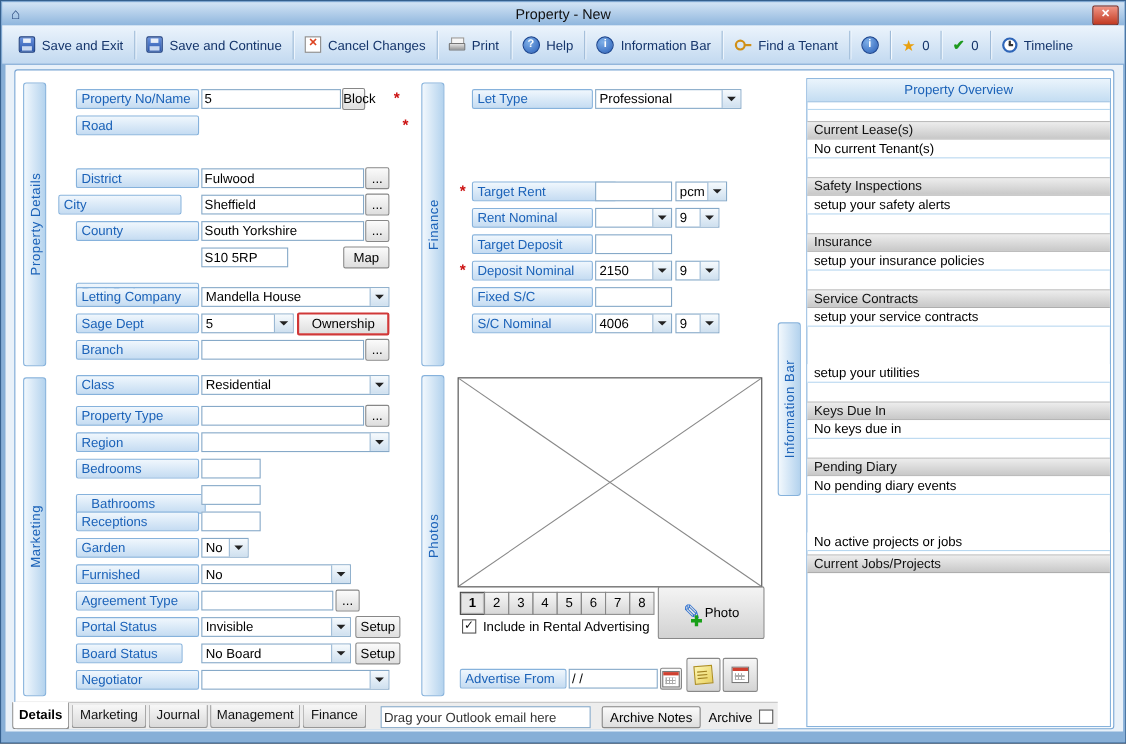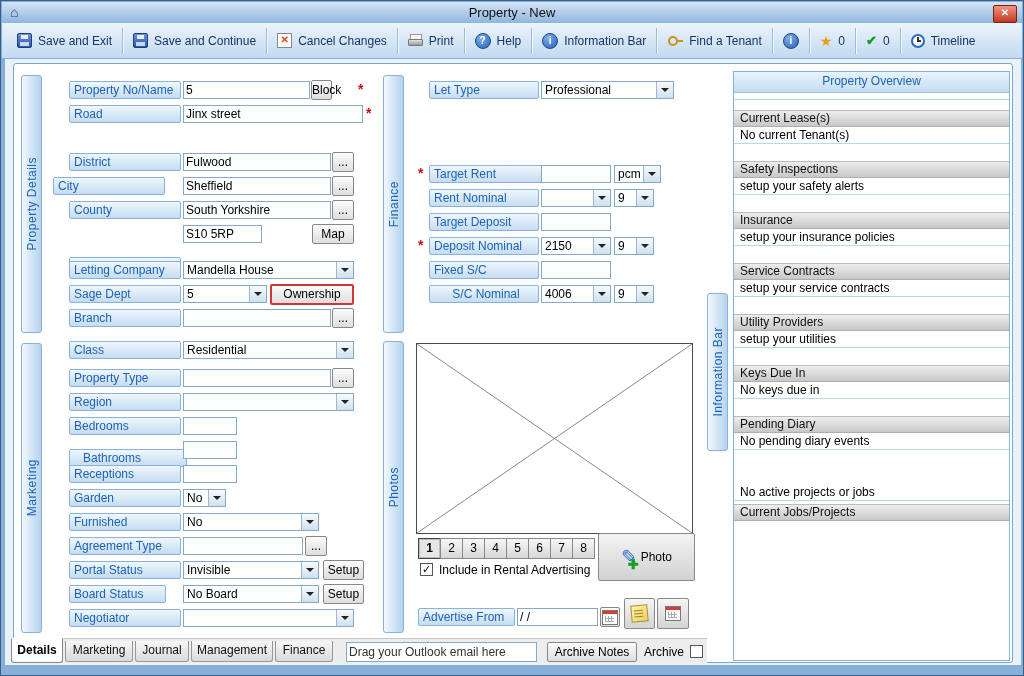--- a/index.html
+++ b/index.html
@@ -158,21 +158,20 @@
   <div class="vtab" style="left:706px;top:292px;width:21px;height:158px;">
     <span>Information Bar</span>
   </div>
 
   <div class="lbl" style="left:68px;top:80px;width:112px;">Property No/Name</div>
   <input class="inp" style="left: 182px; top: 80px; width: 127px;" value="5">
   <button class="btn" style="left:310px;top:79px;width:21px;">Block</button>
   <span class="req" style="left:357px;top:80px;">*</span>
 
   <div class="lbl" style="left:68px;top:104px;width:112px;">Road</div>
-  <input class="inp" style="left: 182px; top: 104px; width: 180px;" value="Jinx street">
   <span class="req" style="left:365px;top:104px;">*</span>
 
   <div class="lbl" style="left:68px;top:152px;width:112px;">District</div>
   <input class="inp" style="left: 182px; top: 152px; width: 148px;" value="Fulwood">
   <button class="btn" style="left:331px;top:151px;width:22px;">...</button>
 
   <div class="lbl" style="left:52px;top:176px;width:112px;">City</div>
   <input class="inp" style="left: 182px; top: 176px; width: 148px;" value="Sheffield">
   <button class="btn" style="left:331px;top:175px;width:22px;">...</button>
 
@@ -326,21 +325,21 @@
   <div class="dd" style="left:613px;top:236px;width:40px;">
     <span class="dv">9</span>
     <span class="db">
         <i></i>
       </span>
   </div>
 
   <div class="lbl" style="left:428px;top:260px;width:110px;">Fixed S/C</div>
   <input class="inp" style="left: 540px; top: 260px; width: 70px;" value="">
 
-  <div class="lbl" style="left:428px;top:284px;width:110px;text-align:center;">S/C Nominal</div>
+  <div class="lbl" style="left:428px;top:284px;width:110px;">S/C Nominal</div>
   <div class="dd" style="left:540px;top:284px;width:70px;">
     <span class="dv">4006</span>
     <span class="db">
         <i></i>
       </span>
   </div>
   <div class="dd" style="left:613px;top:284px;width:40px;">
     <span class="dv">9</span>
     <span class="db">
         <i></i>
@@ -390,21 +389,20 @@
 
     <div class="ov-sec-h" style="top:89px;">Safety Inspections</div>
     <div class="ov-sec-t" style="top:106px;">setup your safety alerts</div>
 
     <div class="ov-sec-h" style="top:140px;">Insurance</div>
     <div class="ov-sec-t" style="top:157px;">setup your insurance policies</div>
 
     <div class="ov-sec-h" style="top:191px;">Service Contracts</div>
     <div class="ov-sec-t" style="top:208px;">setup your service contracts</div>
 
-    <div class="ov-sec-h" style="top:242px;">Utility Providers</div>
     <div class="ov-sec-t" style="top:259px;">setup your utilities</div>
 
     <div class="ov-sec-h" style="top:293px;">Keys Due In</div>
     <div class="ov-sec-t" style="top:310px;">No keys due in</div>
 
     <div class="ov-sec-h" style="top:344px;">Pending Diary</div>
     <div class="ov-sec-t" style="top:361px;">No pending diary events</div>
 
     <div class="ov-sec-h" style="top:395px;margin-top:37px;">Current Jobs/Projects</div>
     <div class="ov-sec-t" style="top:412px;">No active projects or jobs</div>

